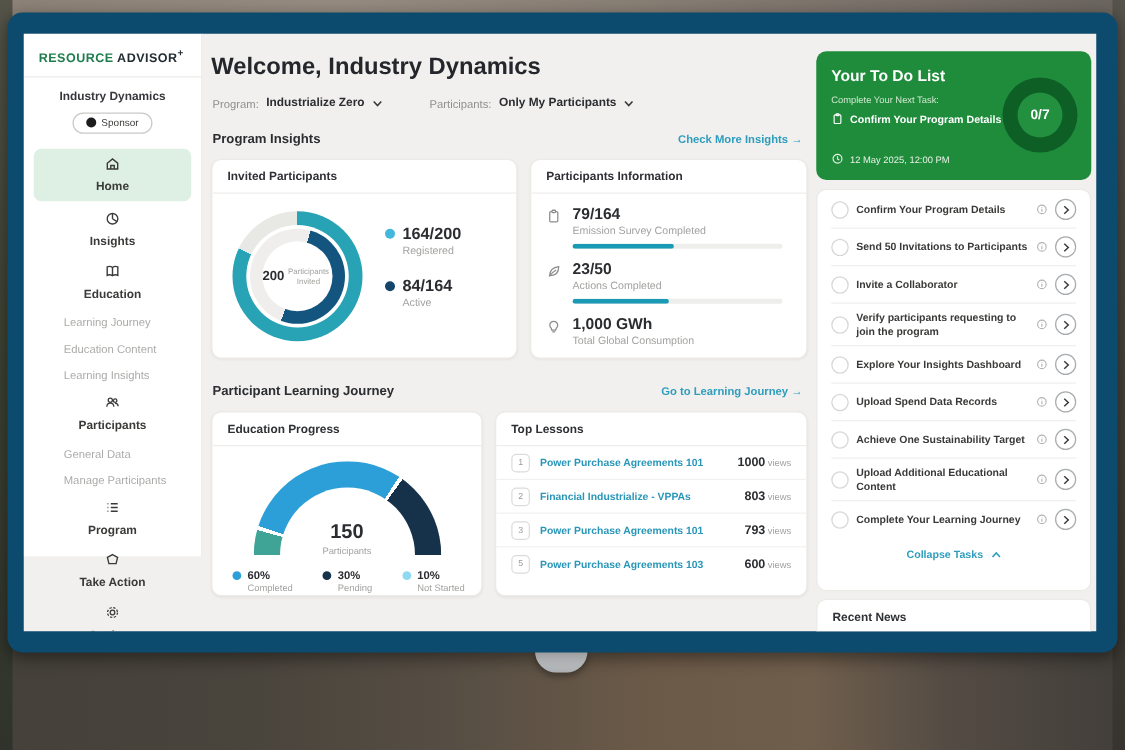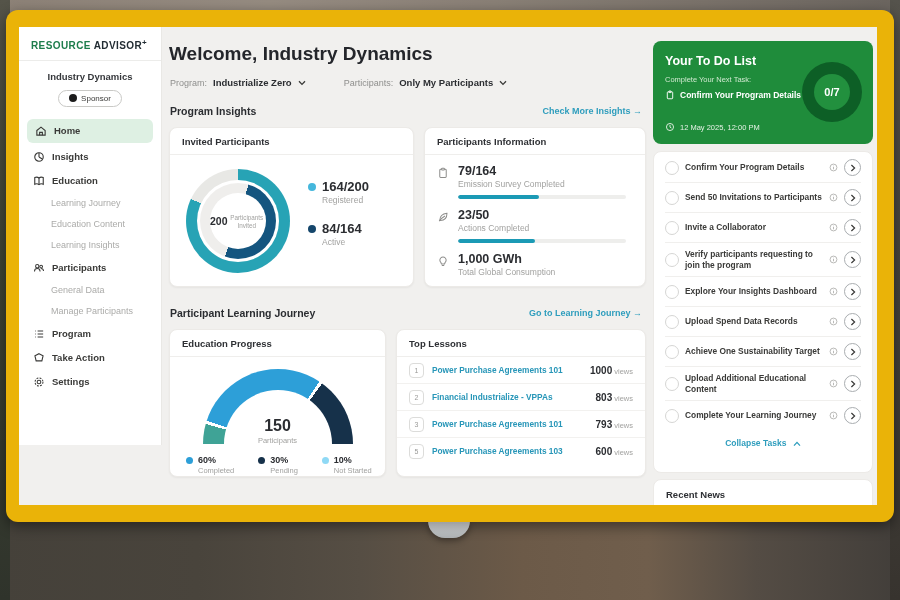--- a/index.html
+++ b/index.html
@@ -12,36 +12,36 @@
           background:linear-gradient(90deg,#45413a 0%,#49443c 22%,#564e44 40%,#6c5a48 58%,#705e4c 72%,#544c44 84%,#423e3a 100%);}
   .bg-left{position:absolute;left:0;top:0;width:10px;height:600px;
           background:linear-gradient(180deg,#555449 0%,#3e4434 45%,#2f332b 100%);}
   .bg-right{position:absolute;right:0;top:0;width:10px;height:600px;
           background:linear-gradient(180deg,#55534c 0%,#37332e 100%);}
   .stand{position:absolute;left:428px;top:521px;width:42px;height:17px;
          border-radius:0 0 22px 22px;background:linear-gradient(180deg,#eef1f3,#aeb2b4);
          box-shadow:0 3px 6px rgba(0,0,0,.35);}
   
   .monitor{position:absolute;left:6px;top:10px;width:888px;height:512px;
-           background:#eab308;border-radius:12px;box-shadow:0 4px 14px rgba(0,0,0,.45);}
+           background:#0c4a6e;border-radius:12px;box-shadow:0 4px 14px rgba(0,0,0,.45);}
   .screen{position:absolute;left:13px;top:17px;width:858px;height:478px;
           background:#f1f0ee;overflow:hidden;}
   
   .sidebar{position:absolute;left:0;top:0;width:143px;height:418px;background:#ffffff;
            border-right:1px solid #e9e8e5;box-sizing:border-box;}
   .brand{padding:11px 12px 9px;font-size:10px;font-weight:bold;letter-spacing:.4px;
          border-bottom:1px solid #ececea;white-space:nowrap;}
   .brand .b1{color:#1d7d4c;} .brand .b2{color:#222c33;} .brand .plus{color:#222c33;font-size:8px;vertical-align:super;}
   .org{margin-top:10px;text-align:center;font-size:9.5px;font-weight:bold;color:#35373b;}
   .sponsor-wrap{text-align:center;margin-top:6px;}
   .sponsor{display:inline-flex;align-items:center;gap:4px;padding:3px 10px;border:1px solid #c9c9c6;
            border-radius:11px;font-size:8px;color:#3a3a38;background:#fff;}
   .sponsor .dot{width:8px;height:8px;border-radius:50%;background:#1c1c1c;display:inline-block;}
   .menu{margin-top:12px;}
-  .mi{display:flex;align-items:center;gap:7px;padding:6px 14px;font-size:9.5px;font-weight:bold;color:#3a3a38;cursor:pointer;}
+  .mi{display:flex;align-items:center;gap:7px;padding:6px 14px;font-size:9.5px;font-weight:bold;color:#3a3a38;cursor:pointer;flex-direction:column;}
   .mi.active{margin:0 8px 2px;background:#def0e3;border-radius:6px;padding:6px 8px;}
   .mi svg{flex:0 0 auto;}
   .mi-sub{padding:5.5px 14px 5.5px 32px;font-size:9px;color:#ababa9;cursor:pointer;}
   
   .main{position:absolute;left:148px;top:0;width:477px;height:478px;}
   .welcome{position:absolute;left:2px;top:16px;font-size:19px;font-weight:bold;color:#24262b;}
   .filters{position:absolute;left:3px;top:50px;display:flex;gap:38px;align-items:center;}
   .fgroup{display:flex;align-items:center;gap:6px;}
   .flabel{font-size:9px;color:#8f8f8d;}
   .fvalue{font-size:9.5px;font-weight:bold;color:#2b2d31;}

